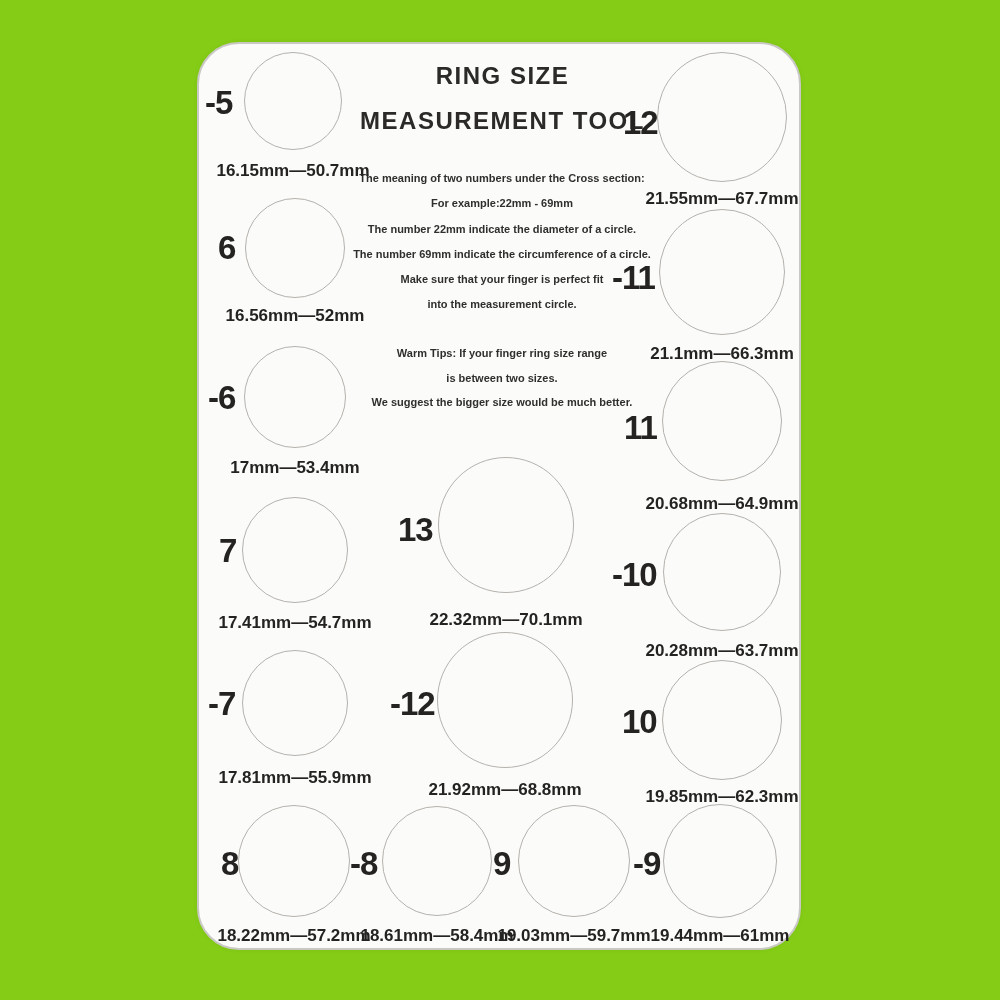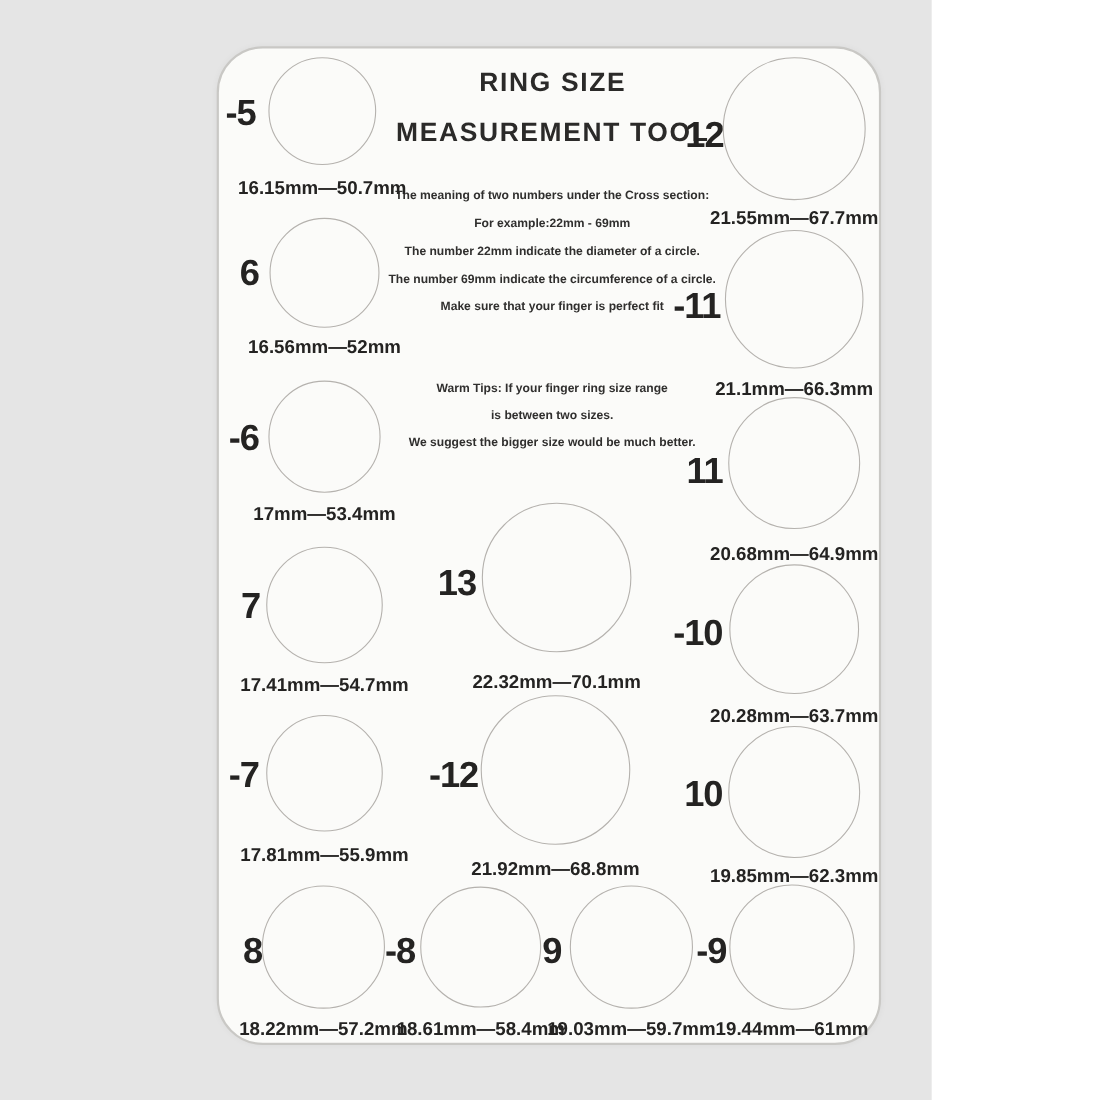--- a/index.html
+++ b/index.html
@@ -1,21 +1,21 @@
 <!DOCTYPE html>
 <html><head>
 <meta charset="utf-8">
 <style>
   * { margin: 0; padding: 0; box-sizing: border-box; }
   html, body { background: #ffffff; }
   .canvas {
     position: relative;
-    width: 847px;
+    width: 1000px;
     height: 1000px;
-    background: #e5e5e5;
+    background: #84cc16;
     font-family: "Liberation Sans", "DejaVu Sans", sans-serif;
     color: #262524;
     overflow: hidden;
   }
   .card {
     position: absolute;
     left: 197px;
     top: 42px;
     width: 604px;
     height: 908px;
@@ -87,20 +87,21 @@
   <div class="card"></div>
 
   <div class="title1">RING SIZE</div>
   <div class="title2">MEASUREMENT TOOL</div>
 
   <div class="instr-line" style="top:172px;">The meaning of two numbers under the Cross section:</div>
   <div class="instr-line" style="top:197px;">For example:22mm - 69mm</div>
   <div class="instr-line" style="top:223px;">The number 22mm indicate the diameter of a circle.</div>
   <div class="instr-line" style="top:248px;">The number 69mm indicate the circumference of a circle.</div>
   <div class="instr-line" style="top:273px;">Make sure that your finger is perfect fit</div>
+  <div class="instr-line" style="top:298px;">into the measurement circle.</div>
 
   <div class="tips-line" style="top:347px;">Warm Tips: If your finger ring size range</div>
   <div class="tips-line" style="top:372px;">is between two sizes.</div>
   <div class="tips-line" style="top:396px;">We suggest the bigger size would be much better.</div>
 
   <div>
     <span class="ring-size" style="left:205px;top:86px;">-5</span>
     <div class="ring-circle" style="left:244px;top:52px;width:98px;height:98px;"></div>
     <div class="ring-measure" style="left:183px;top:161px;">16.15mm—50.7mm</div>
   </div>

